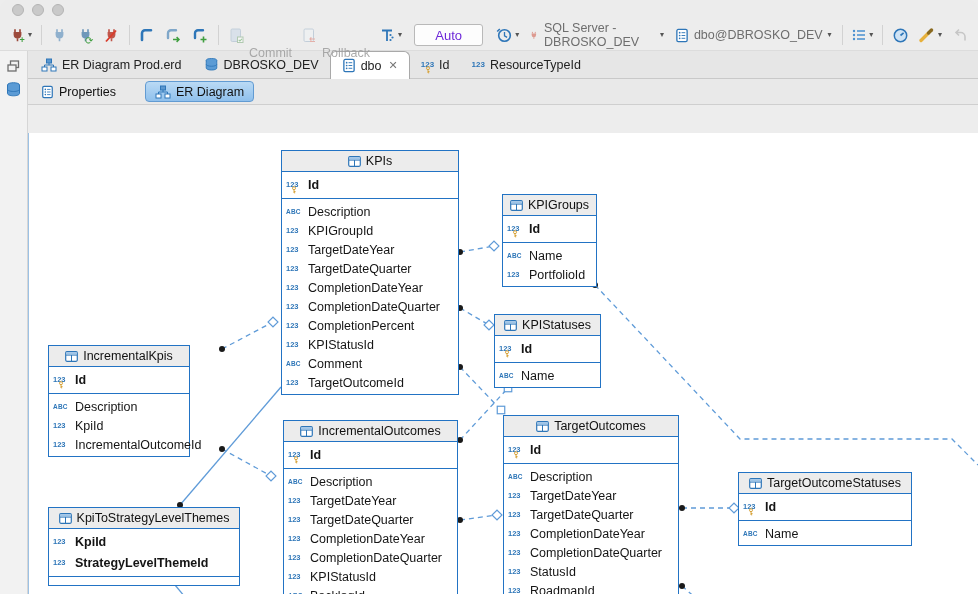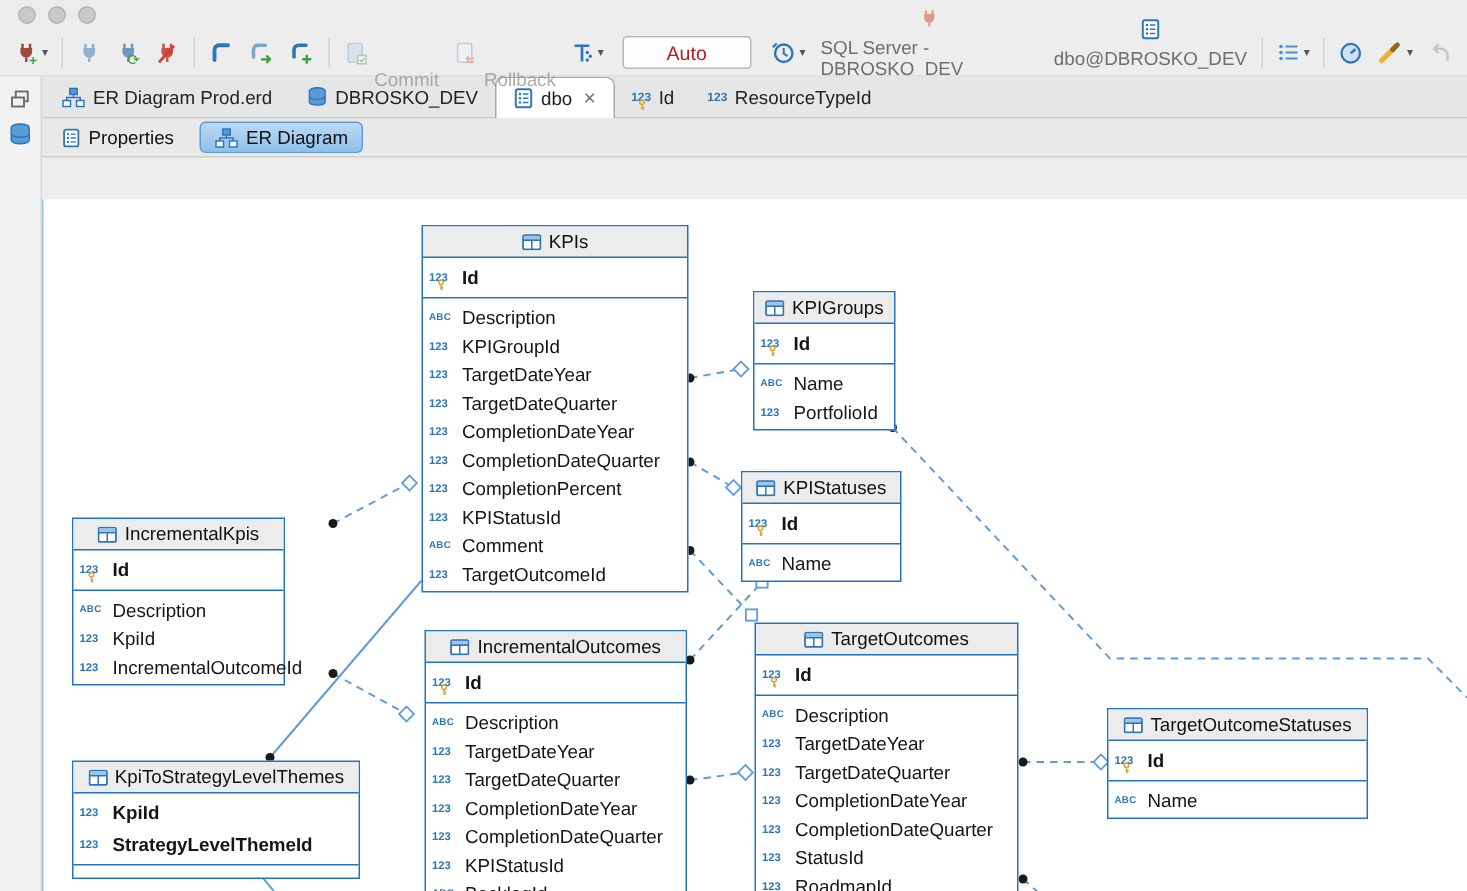--- a/index.html
+++ b/index.html
@@ -13,36 +13,36 @@
   .traffic { width: 12px; height: 12px; border-radius: 50%; background: #c9c9c9; border: 1px solid #b4b4b4; }
 
   
   .toolbar { height: 31px; background: #ededed; display: flex; align-items: center; padding: 0 6px; gap: 3px; flex: 0 0 auto; border-bottom: 1px solid #dcdcdc; }
   .tbtn { display: flex; align-items: center; gap: 2px; padding: 2px 3px; border-radius: 3px; }
   .tbtn svg { display:block; }
   .tsep { width: 1px; height: 20px; background: #d2d2d2; margin: 0 3px; }
   .caret { font-size: 8px; color: #555; line-height: 1; }
   .tlabel { font-size: 12.5px; color: #9d9d9d; margin-left: 2px; margin-top: 36px; }
   .combo-auto { width: 102px; height: 22px; background: #fdfdfd; border: 1px solid #b9b9b9; border-radius: 3px;
-    display:flex; align-items:center; justify-content:center; font-size: 13px; color:#b91c1c; margin: 0 6px; }
-  .combo-plain { display:flex; align-items:center; gap:5px; font-size:12.5px; color:#6e6e6e; padding: 0 4px; flex-direction: column; }
+    display:flex; align-items:center; justify-content:center; font-size: 13px; color:#6d28d9; margin: 0 6px; }
+  .combo-plain { display:flex; align-items:center; gap:5px; font-size:12.5px; color:#6e6e6e; padding: 0 4px; }
 
   
   .midrow { flex: 1 1 auto; display: flex; min-height: 0; }
   .rail { width: 28px; background: #f2f2f2; border-right: 1px solid #d6d6d6; display:flex; flex-direction:column; align-items:center; padding-top: 8px; gap: 8px; flex: 0 0 auto; }
   .maincol { flex: 1 1 auto; display:flex; flex-direction:column; min-width:0; }
   .tabrow { height: 28px; background: #e6e6e6; display: flex; align-items: flex-end; padding-left: 2px; flex: 0 0 auto; border-bottom:1px solid #c9c9c9;}
   .etab { height: 27px; display: flex; align-items: center; gap: 5px; padding: 0 11px; font-size: 12.5px; color: #222; }
   .etab.active { background: #fff; border: 1px solid #a9a9a9; border-bottom: none; border-radius: 6px 6px 0 0; margin-bottom: -1px; height: 28px; }
   .closex { color: #777; font-size: 11px; margin-left: 2px; }
   .icon123 { color: #2e76b8; font-size: 8px; font-weight: 700; letter-spacing: 0; position: relative; }
   .icon123 .minikey { position: absolute; left: 3px; top: 6px; }
 
   
-  .subtabrow { height: 26px; background: #e9e9e9; display: flex; align-items: center; padding-left: 4px; gap: 8px; flex: 0 0 auto; border-bottom: 1px solid #cfcfcf; }
+  .subtabrow { height: 26px; background: #e9e9e9; display: flex; align-items: center; padding-left: 4px; gap: 20px; flex: 0 0 auto; border-bottom: 1px solid #cfcfcf; }
   .stab { display: flex; align-items: center; gap: 5px; padding: 2px 9px; font-size: 12.5px; color: #111; border-radius: 4px; height: 21px; }
   .stab.active { background: linear-gradient(#badaf5, #8fc0ec); border: 1px solid #629bd2; }
 
   
   .canvas { position: relative; flex: 1 1 auto; background: #fff; border-left: 1px solid #9cc1e4; overflow: hidden; margin-top: 28px; }
   #diagram-layer { position: absolute; left: -29px; top: -106px; width: 978px; height: 594px; }
   #connector-svg { position: absolute; left: 0; top: 0; }
 
   .entity { position: absolute; background: #fff; border: 1.5px solid #2273c4; }
   .ent-header { display: flex; align-items: center; justify-content: center; gap: 5px; height: 21px;

